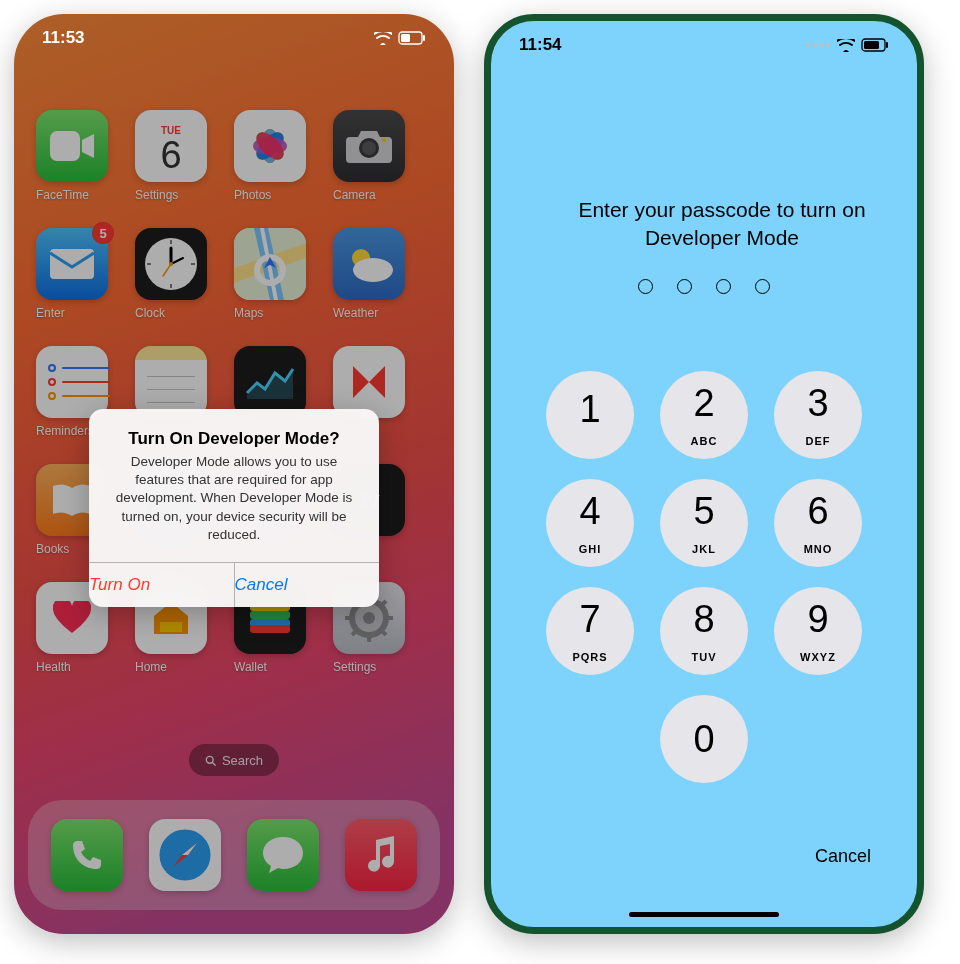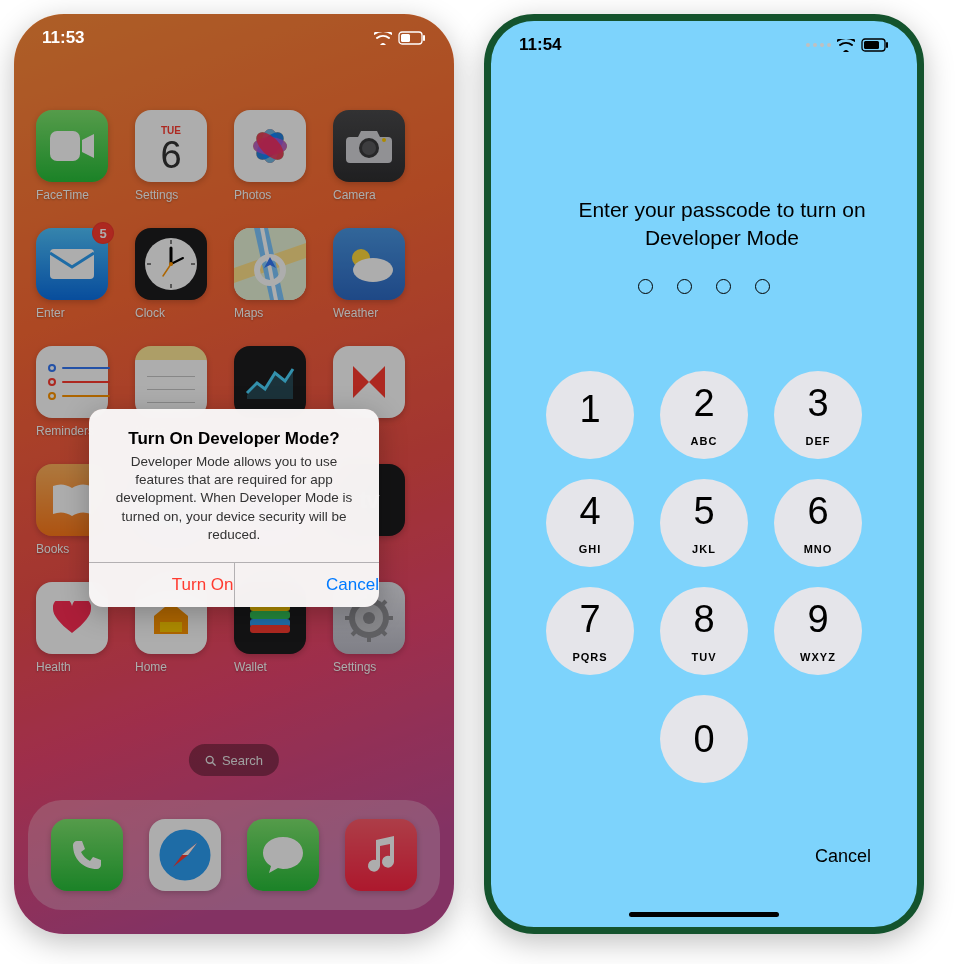--- a/index.html
+++ b/index.html
@@ -62,21 +62,21 @@
   .search-pill svg{width:11px;height:11px;}
   
   .dock{position:absolute;bottom:24px;left:14px;right:14px;height:110px;border-radius:34px;background:rgba(255,255,255,0.28);display:flex;align-items:center;justify-content:space-around;padding:0 10px;}
   .dock .icon-tile{width:72px;height:72px;}
   
   .alert{position:absolute;left:50%;top:395px;transform:translateX(-50%);width:290px;border-radius:14px;background:rgba(248,246,246,0.98);backdrop-filter:blur(20px);overflow:hidden;box-shadow:0 6px 28px rgba(0,0,0,0.25);}
   .alert-body{padding:20px 16px 18px;text-align:center;}
   .alert-title{font-weight:600;font-size:17px;margin-bottom:4px;}
   .alert-msg{font-size:13.5px;line-height:1.35;color:#333;}
   .alert-btns{display:flex;border-top:0.5px solid rgba(60,60,67,0.36);}
-  .alert-btn{flex:1;text-align:right;font-size:17px;padding:12px 0;cursor:pointer;}
+  .alert-btn{flex:1;text-align:left;font-size:17px;padding:12px 0;cursor:pointer;font-style:italic;}
   .alert-btn.primary{color:var(--ios-red);font-weight:500;border-right:0.5px solid rgba(60,60,67,0.36);}
   .alert-btn.cancel{color:var(--ios-blue);font-weight:500;}
   
   .pass-title{position:absolute;top:175px;left:0;right:0;text-align:center;font-size:21px;line-height:1.35;padding:0 30px;margin-left:36px;}
   .pass-dots{position:absolute;top:258px;left:0;right:0;display:flex;justify-content:center;gap:24px;}
   .pass-dot{width:15px;height:15px;border-radius:50%;border:1.5px solid #000;}
   .keypad{position:absolute;top:350px;left:0;right:0;display:grid;grid-template-columns:repeat(3,1fr);justify-items:center;row-gap:20px;padding:0 42px;}
   .key{width:88px;height:88px;border-radius:50%;background:var(--key-grey);display:flex;flex-direction:column;align-items:center;justify-content:center;cursor:pointer;}
   .key .digit{font-size:38px;font-weight:400;line-height:1;}
   .key .letters{font-size:11px;letter-spacing:1px;font-weight:600;margin-top:13px;}

